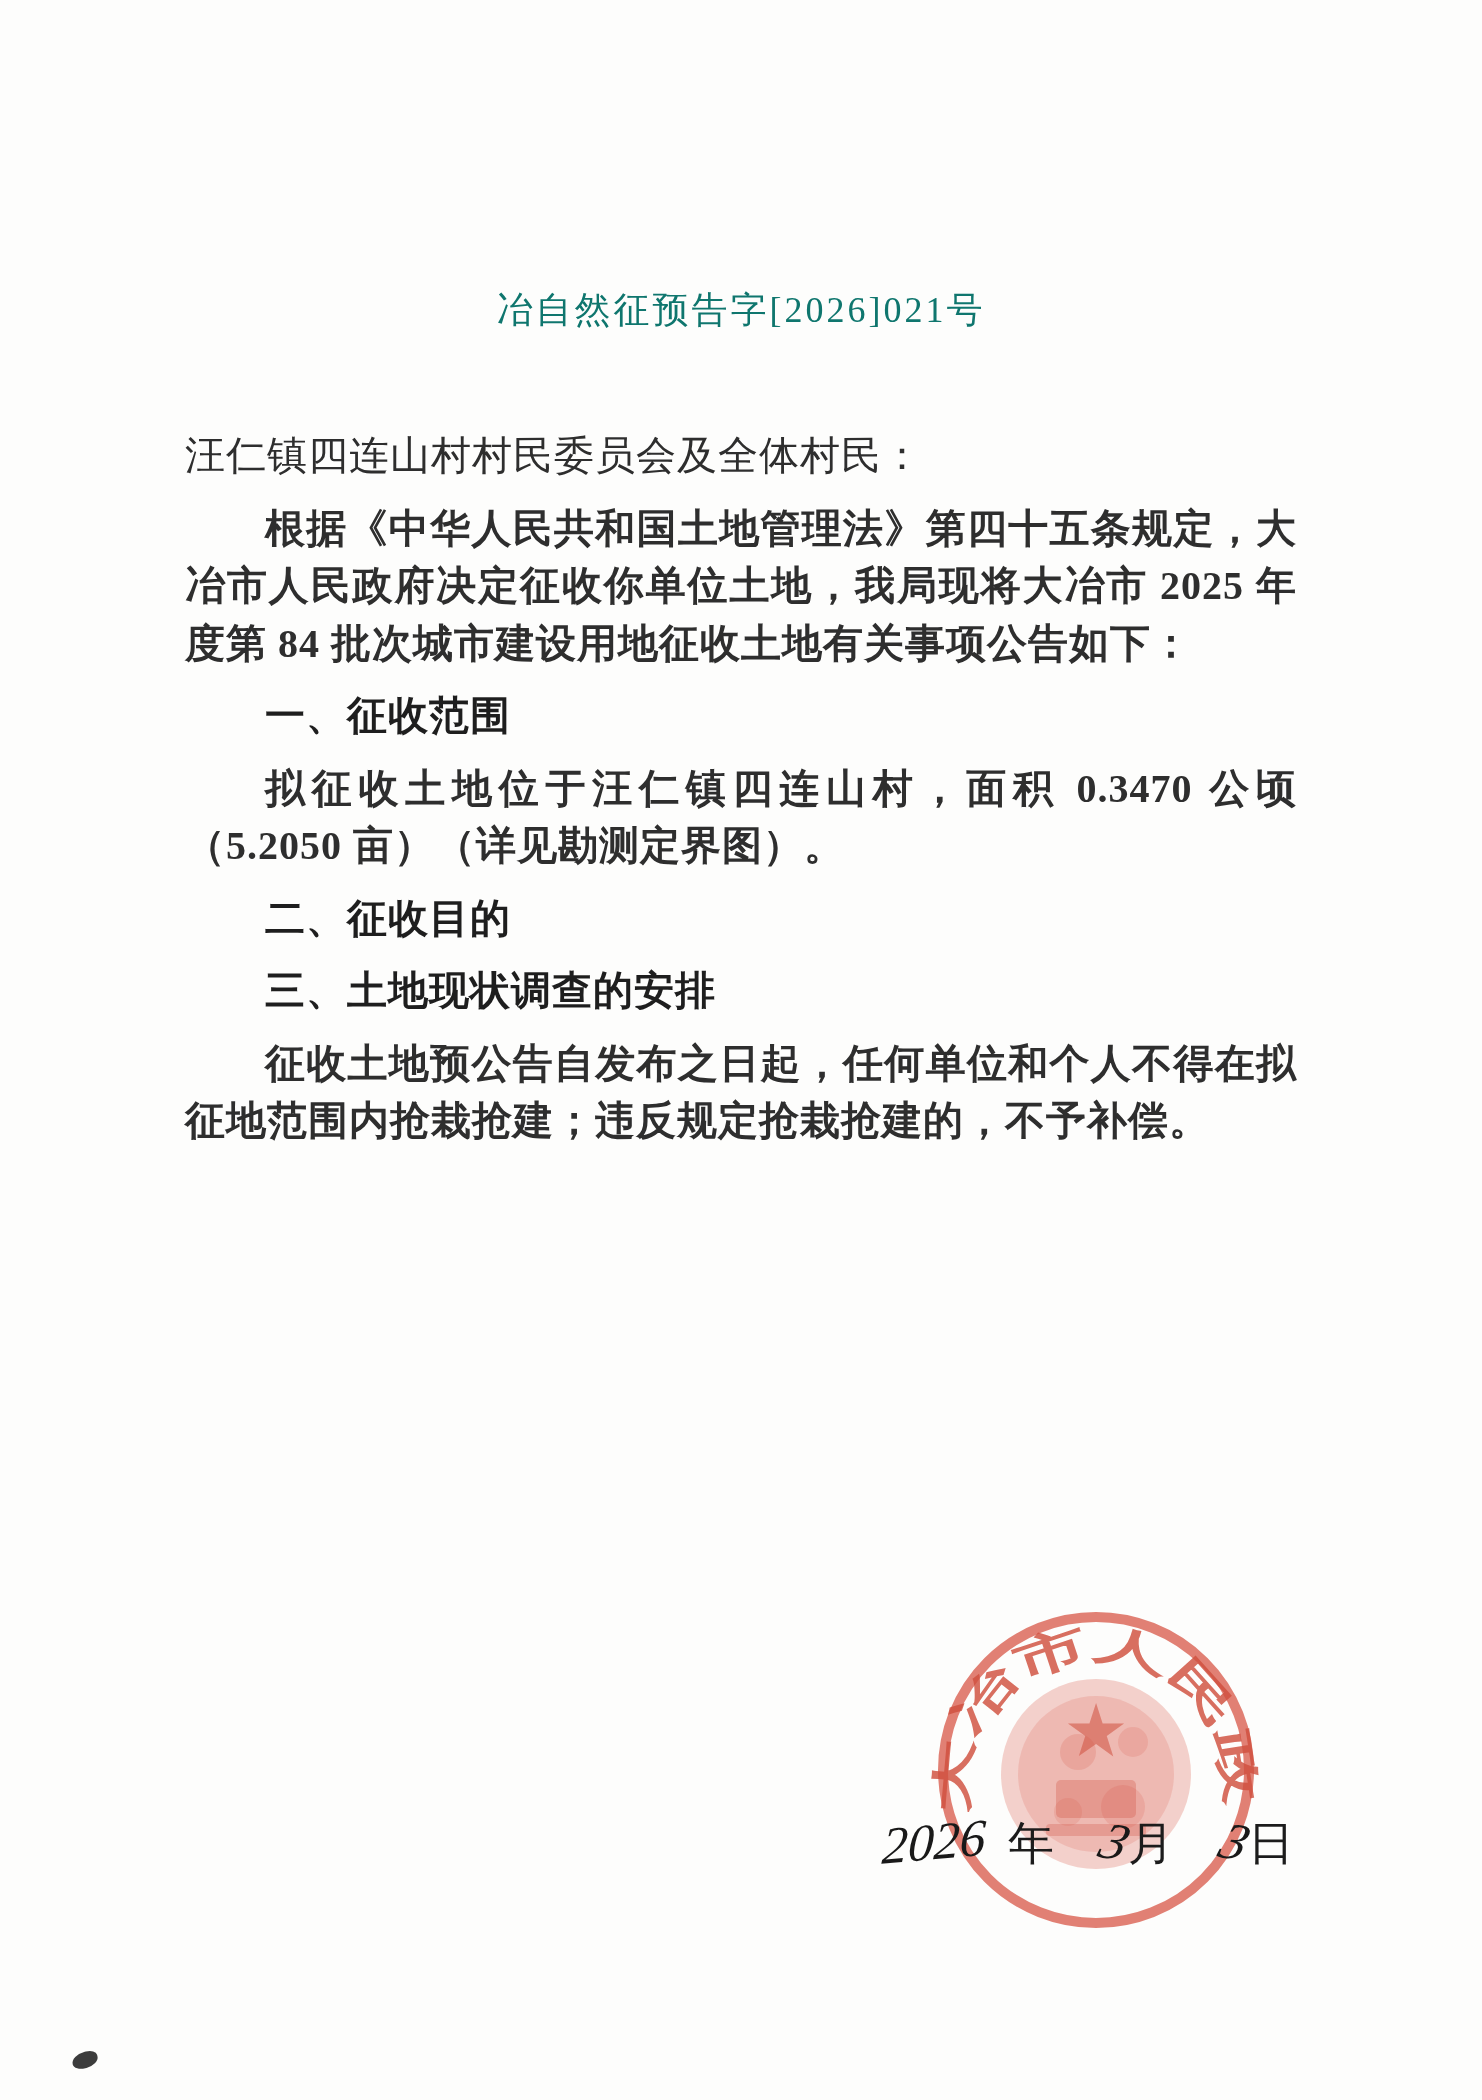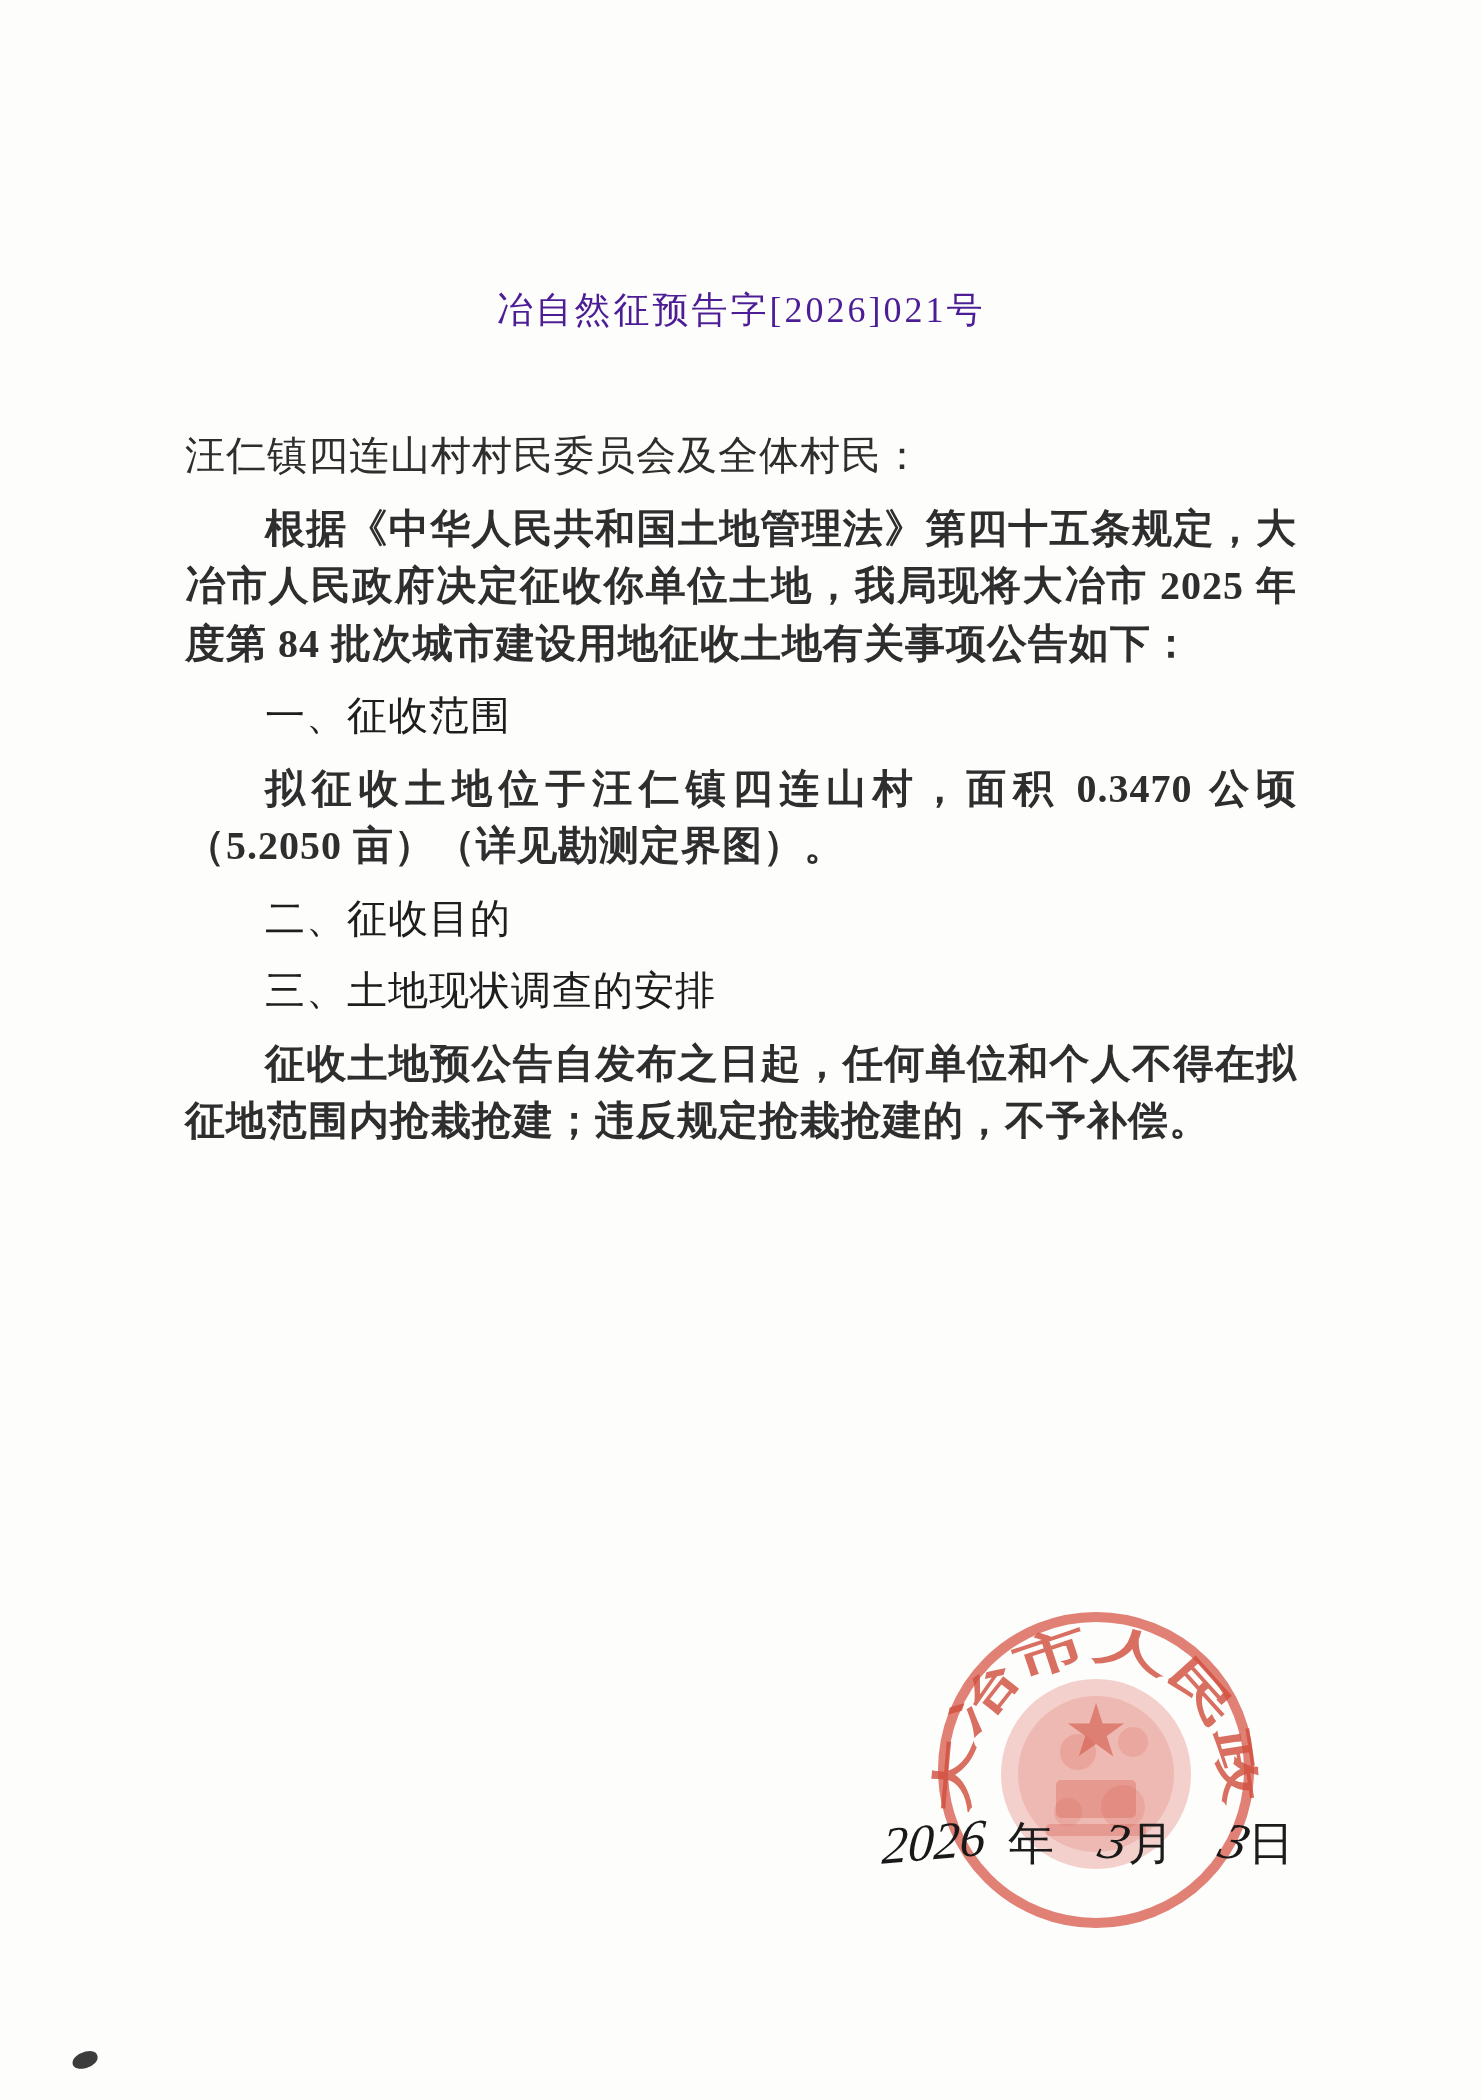--- a/index.html
+++ b/index.html
@@ -31,21 +31,21 @@
   }
   .doc-number {
     position: absolute;
     top: 286px;
     left: 0;
     width: 100%;
     text-align: center;
     font-family: "Liberation Serif", serif;
     font-size: 36px;
     letter-spacing: 3px;
-    color: #4c1d95;
+    color: #0f766e;
   }
   .doc-body {
     position: absolute;
     top: 412px;
     left: 170px;
     width: 1142px;
     font-family: "Liberation Serif", serif;
     font-size: 40px;
     line-height: 57.5px;
     letter-spacing: 1px;
@@ -59,21 +59,21 @@
   .salutation {
     text-indent: 0;
   }
   .para {
     text-indent: 2em;
     font-weight: bold;
   }
   .heading {
     text-indent: 2em;
     font-family: "Liberation Sans", sans-serif;
-    font-weight: 400;
+    font-weight: 700;
     font-size: 40px;
     color: #1e1e1e;
   }
   .closing {
     text-indent: 2em;
   }
   
   .seal {
     position: absolute;
     left: 928px;

